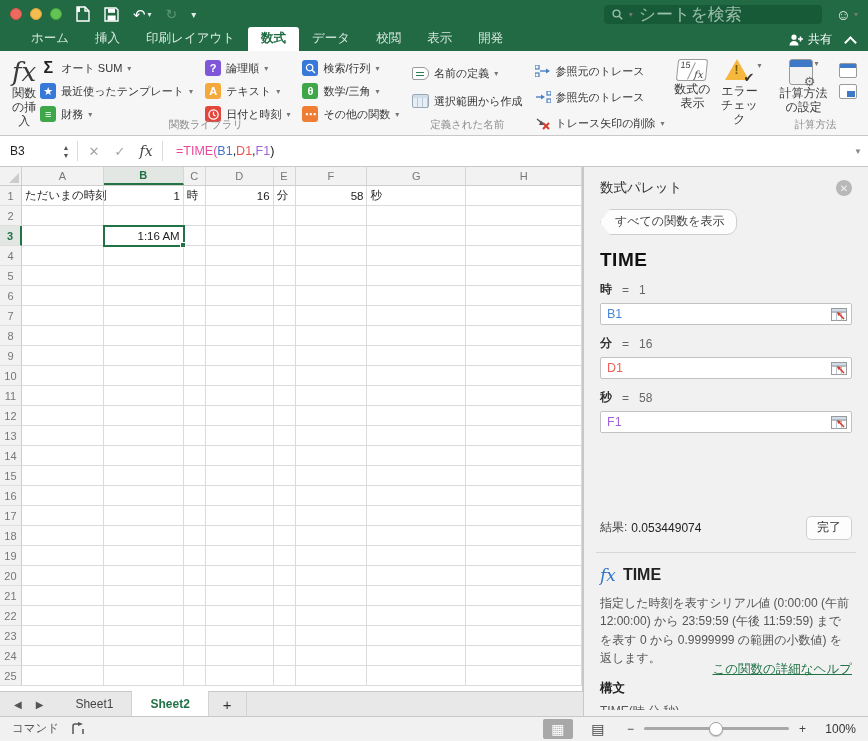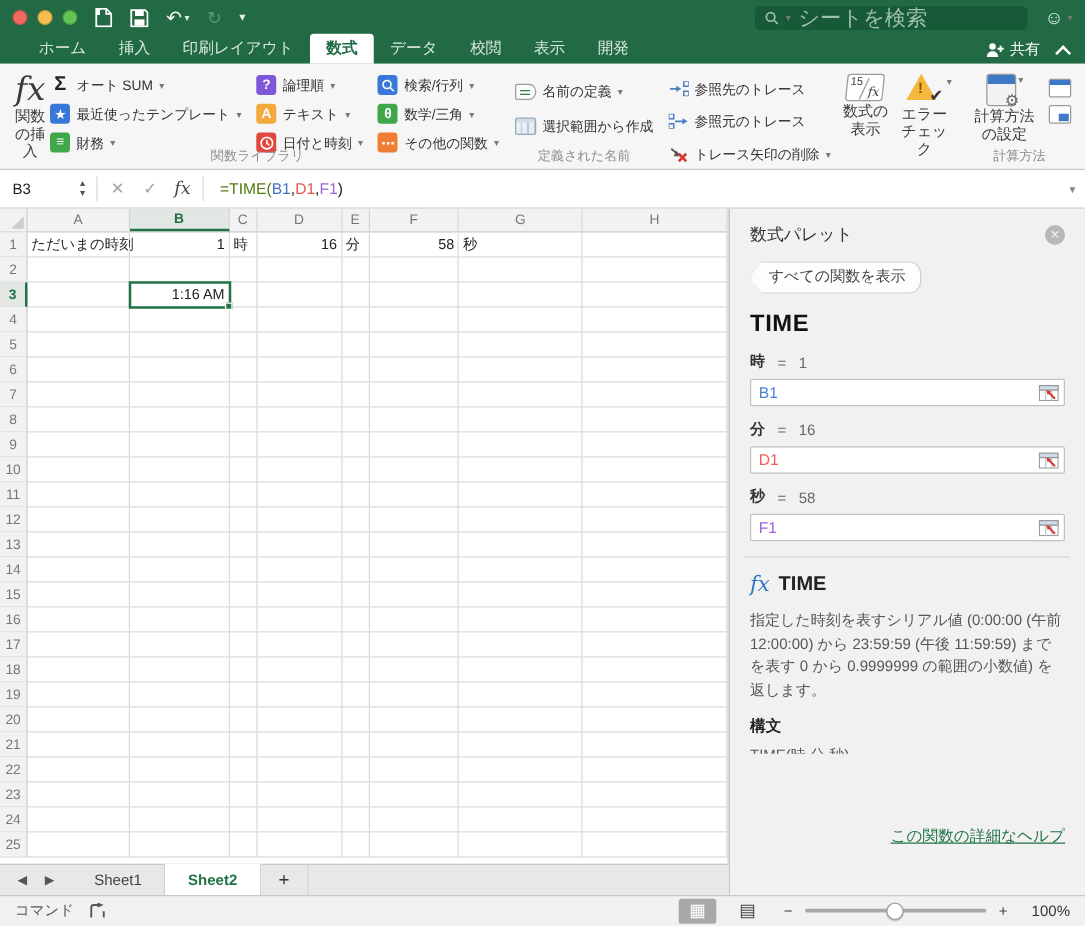--- a/index.html
+++ b/index.html
@@ -310,35 +310,35 @@
       </div>
     </div>
     <div class="glabel">定義された名前</div>
   </div>
   <div class="gsep"></div>
 
   <div class="rgroup" style="width:240px;">
     <div class="audit-col">
       <div class="smallrow">
         <svg class="trace-svg" width="16" height="12" viewBox="0 0 16 12">
+            <rect x="0" y="0" width="4" height="4" fill="none" stroke="#4a7fc1" stroke-width="1.2"></rect>
+            <rect x="0" y="8" width="4" height="4" fill="none" stroke="#4a7fc1" stroke-width="1.2"></rect>
+            <path d="M5 6h7" stroke="#4a7fc1" stroke-width="1.4"></path>
+            <path d="M11 3.5L15 6l-4 2.5z" fill="#4a7fc1"></path>
+          </svg>
+        <span class="rlabel">参照元のトレース</span>
+      </div>
+      <div class="smallrow">
+        <svg class="trace-svg" width="16" height="12" viewBox="0 0 16 12">
             <rect x="12" y="0" width="4" height="4" fill="none" stroke="#4a7fc1" stroke-width="1.2"></rect>
             <rect x="12" y="8" width="4" height="4" fill="none" stroke="#4a7fc1" stroke-width="1.2"></rect>
             <path d="M1 6h7" stroke="#4a7fc1" stroke-width="1.4"></path>
             <path d="M6 3.5L10 6 6 8.5z" fill="#4a7fc1"></path>
           </svg>
         <span class="rlabel">参照先のトレース</span>
-      </div>
-      <div class="smallrow">
-        <svg class="trace-svg" width="16" height="12" viewBox="0 0 16 12">
-            <rect x="0" y="0" width="4" height="4" fill="none" stroke="#4a7fc1" stroke-width="1.2"></rect>
-            <rect x="0" y="8" width="4" height="4" fill="none" stroke="#4a7fc1" stroke-width="1.2"></rect>
-            <path d="M5 6h7" stroke="#4a7fc1" stroke-width="1.4"></path>
-            <path d="M11 3.5L15 6l-4 2.5z" fill="#4a7fc1"></path>
-          </svg>
-        <span class="rlabel">参照元のトレース</span>
       </div>
       <div class="smallrow">
         <svg class="trace-svg" width="16" height="13" viewBox="0 0 16 13">
             <path d="M2 2l6 5" stroke="#555" stroke-width="1.4"></path>
             <path d="M6 3.5L10 8 4 8z" fill="#555"></path>
             <path d="M8 6l6 6M14 6l-6 6" stroke="#d43b30" stroke-width="2"></path>
           </svg>
         <span class="rlabel">トレース矢印の削除</span>
           <span class="drop">▾</span>
       </div>
@@ -384,21 +384,21 @@
       <span>▼</span>
     </div>
   <div class="fdiv"></div>
   <div class="fbtn">✕</div>
   <div class="fbtn">✓</div>
   <div class="fbtn">
       <span class="fx-small">fx</span>
     </div>
   <div class="fdiv"></div>
   <div class="formula-text" id="formula-text">
-      <span style="color: #4d7c0f;">=TIME(</span>
+      <span style="color: #ec4899;">=TIME(</span>
       <span style="color: rgb(68, 115, 197);">B1</span>
       <span style="color: rgb(26, 26, 26);">,</span>
       <span style="color: rgb(232, 85, 78);">D1</span>
       <span style="color: rgb(26, 26, 26);">,</span>
       <span style="color: rgb(161, 99, 216);">F1</span>
       <span style="color: rgb(26, 26, 26);">)</span>
     </div>
   <div class="fbar-chev">▼</div>
 </div>
 
@@ -746,20 +746,25 @@
        <svg class="picker" viewBox="0 0 16 13">
          <rect x="0.5" y="0.5" width="15" height="12" fill="#fff" stroke="#9a9a9a"></rect>
          <path d="M0.5 4h15M5.5 0.5v12M10.5 0.5v12" stroke="#b9c6d4"></path>
          <rect x="0.5" y="0.5" width="15" height="3.5" fill="#cfdcea" stroke="#9a9a9a"></rect>
          <path d="M13 11L7 5" stroke="#d43b30" stroke-width="1.6"></path>
               <path d="M6 4l4 1.2L7.2 8z" fill="#d43b30"></path>
        </svg>
      </div>
         </div>
       </div>
+    <div class="result-row">
+      <span class="result-label">結果:</span>
+      <span class="result-val">0.053449074</span>
+      <span class="done-btn">完了</span>
+    </div>
     <div class="panel-divider"></div>
     <div class="help-head">
       <span class="help-fx">fx</span>
       <span class="help-fn">TIME</span>
     </div>
     <div class="help-desc">指定した時刻を表すシリアル値 (0:00:00 (午前 12:00:00) から 23:59:59 (午後 11:59:59) までを表す 0 から 0.9999999 の範囲の小数値) を返します。</div>
     <div class="syntax-label">構文</div>
     <div class="syntax-clip">TIME(時,分,秒)</div>
     <a class="help-link">この関数の詳細なヘルプ</a>
   </div>

